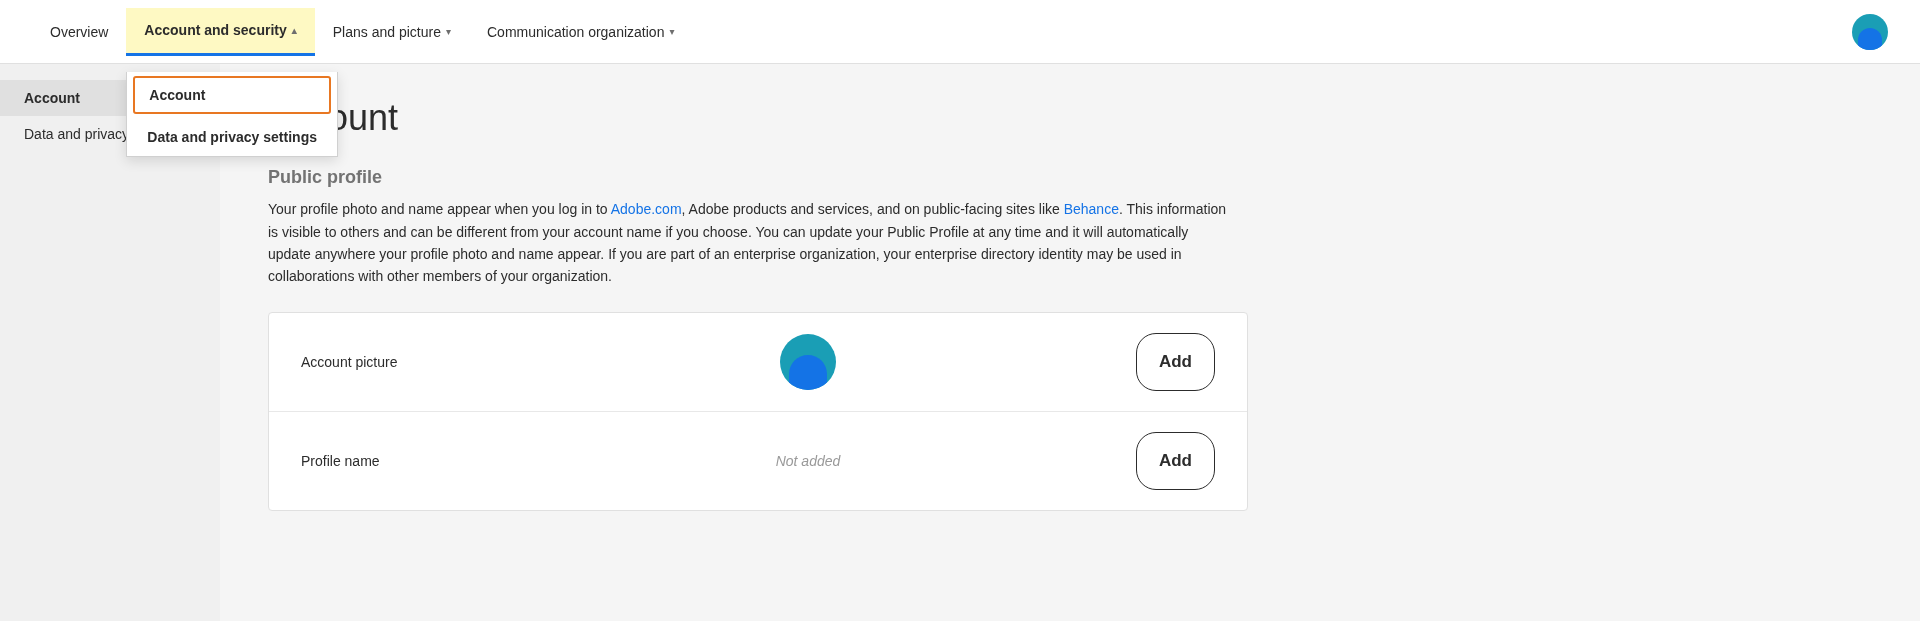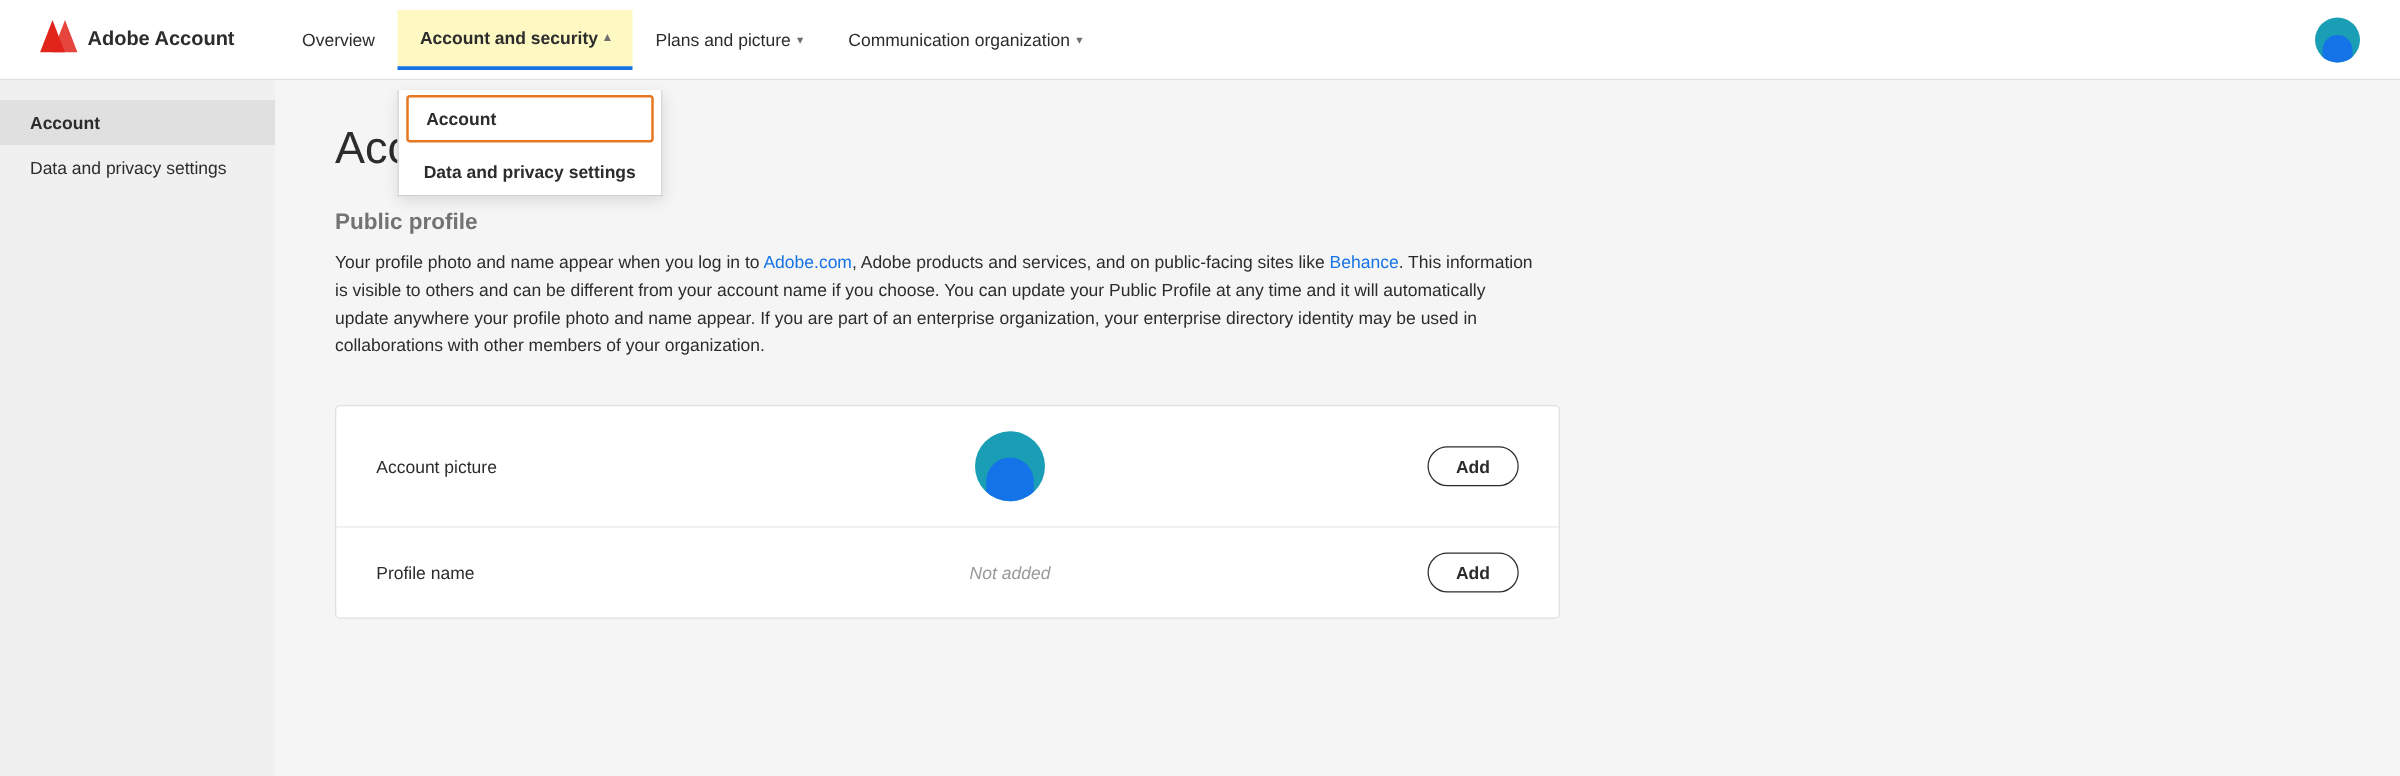--- a/index.html
+++ b/index.html
@@ -149,21 +149,21 @@
     .section-title {
       font-size: 18px;
       font-weight: 700;
       color: #737373;
       margin-bottom: 10px;
     }
     .section-desc {
       font-size: 14px;
       color: #2c2c2c;
       line-height: 1.6;
-      margin-bottom: 36px;
+      margin-bottom: 24px;
       max-width: 960px;
     }
     .section-desc a {
       color: #1473e6;
       text-decoration: none;
     }
     
     .profile-card {
       background: #fff;
       border: 1px solid #e0e0e0;
@@ -210,46 +210,37 @@
     .not-added {
       color: #999;
       font-style: italic;
       font-size: 14px;
     }
     .add-btn {
       border: 1px solid #2c2c2c;
       background: transparent;
       color: #2c2c2c;
       border-radius: 20px;
-      padding: 7px 22px;
-      font-size: 14px;
+      padding: 18px 22px;
+      font-size: 17px;
       cursor: pointer;
       font-family: inherit;
       font-weight: 600;
     }
     .profile-row-action {
       display: flex;
       align-items: center;
       justify-content: flex-end;
       min-width: 120px;
     }
   </style>
 </head>
 <body>
 
 <nav class="topnav">
-  <a class="brand">
-    <span class="adobe-logo">
-      <svg width="30" height="26" viewBox="0 0 30 26" fill="none" xmlns="http://www.w3.org/2000/svg">
-        <polygon points="0,26 10,0 20,26" fill="#e1251b"></polygon>
-        <polygon points="30,26 20,0 10,26" fill="#e1251b" opacity="0.85"></polygon>
-      </svg>
-    </span>
-    <span class="brand-name">Adobe Account</span>
-  </a>
 
   <div class="nav-items">
 
     <div class="nav-item">
       <span>Overview</span>
     </div>
 
     <div class="nav-item active" style="position:relative;">
       <span>Account and security</span>
       <span class="chevron">▴</span>

